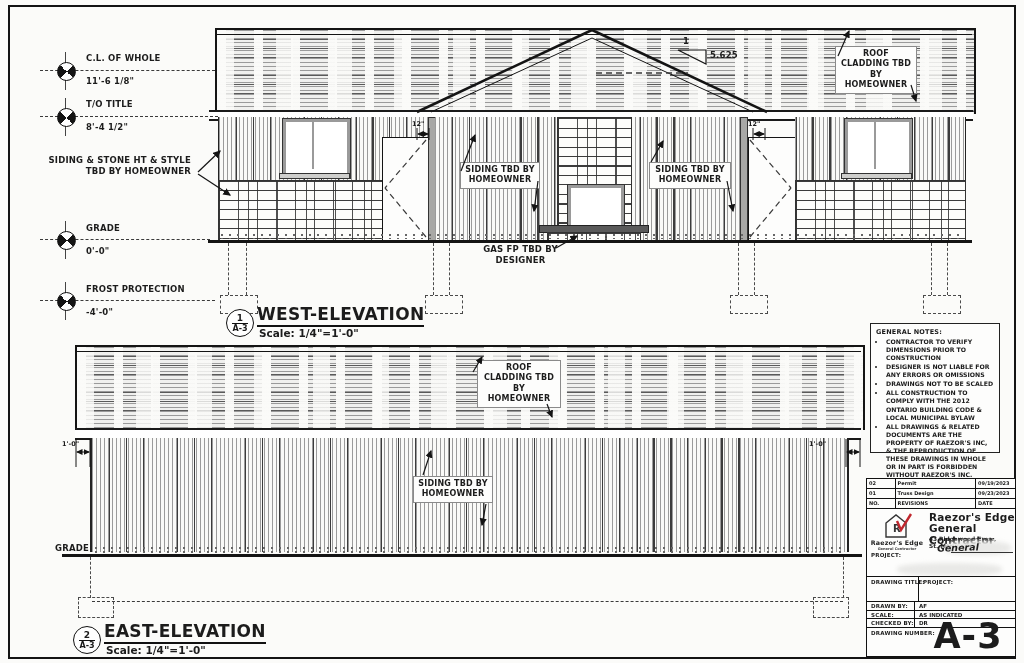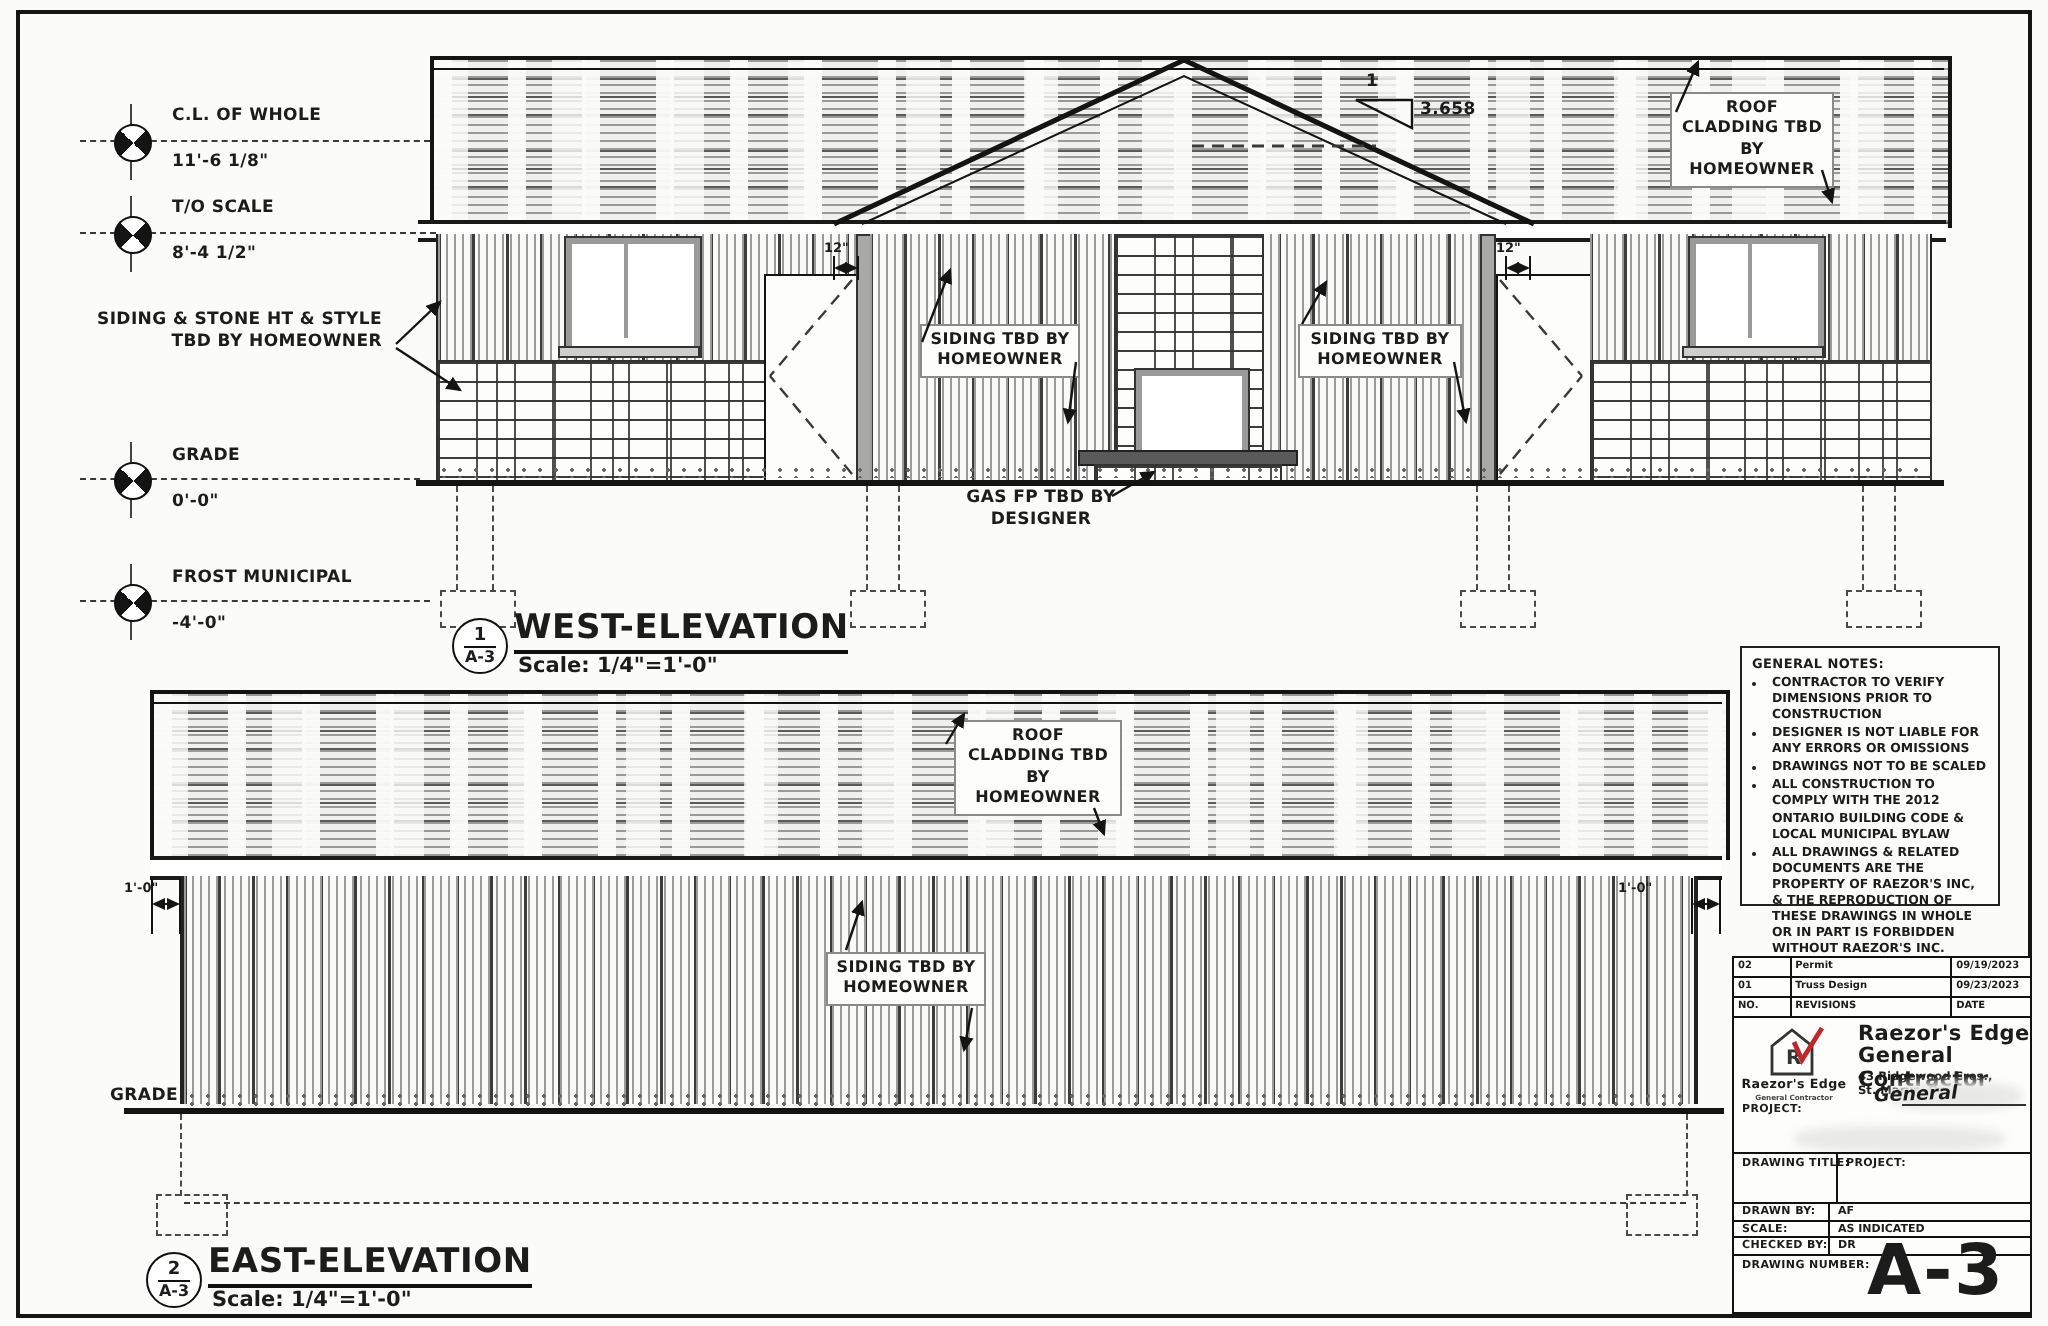--- a/index.html
+++ b/index.html
@@ -112,40 +112,40 @@
 
     <div class="abs dash-h" style="left:40px;top:70px;width:175px;"></div>
     <div class="abs datum-tick" style="left:65px;top:52px;height:38px;"></div>
     <div class="abs datum" style="left:57px;top:62px;"></div>
     <div class="abs ann" style="left:86px;top:53px;">C.L. OF WHOLE</div>
     <div class="abs ann" style="left:86px;top:76px;">11'-6 1/8"</div>
 
     <div class="abs dash-h" style="left:40px;top:116px;width:178px;"></div>
     <div class="abs datum-tick" style="left:65px;top:98px;height:38px;"></div>
     <div class="abs datum" style="left:57px;top:108px;"></div>
-    <div class="abs ann" style="left:86px;top:99px;">T/O SCALE</div>
+    <div class="abs ann" style="left:86px;top:99px;">T/O TITLE</div>
     <div class="abs ann" style="left:86px;top:122px;">8'-4 1/2"</div>
 
     <div class="abs ann ann-r" style="left:28px;top:155px;width:163px;">SIDING &amp; STONE HT &amp; STYLE
 TBD BY HOMEOWNER</div>
 
     <div class="abs dash-h" style="left:40px;top:239px;width:170px;"></div>
     <div class="abs datum-tick" style="left:65px;top:221px;height:38px;"></div>
     <div class="abs datum" style="left:57px;top:231px;"></div>
     <div class="abs ann" style="left:86px;top:223px;">GRADE</div>
     <div class="abs ann" style="left:86px;top:246px;">0'-0"</div>
 
     <div class="abs dash-h" style="left:40px;top:300px;width:175px;"></div>
     <div class="abs datum-tick" style="left:65px;top:282px;height:38px;"></div>
     <div class="abs datum" style="left:57px;top:292px;"></div>
-    <div class="abs ann" style="left:86px;top:284px;">FROST MUNICIPAL</div>
+    <div class="abs ann" style="left:86px;top:284px;">FROST PROTECTION</div>
     <div class="abs ann" style="left:86px;top:307px;">-4'-0"</div>
 
     <div class="abs ann" style="left:683px;top:36px;">1</div>
-    <div class="abs ann" style="left:710px;top:50px;">3.658</div>
+    <div class="abs ann" style="left:710px;top:50px;">5.625</div>
 
     <div class="abs note-box" style="left:835px;top:46px;width:74px;">ROOF
 CLADDING TBD
 BY
 HOMEOWNER</div>
     <div class="abs note-box" style="left:460px;top:162px;width:72px;">SIDING TBD BY
 HOMEOWNER</div>
     <div class="abs note-box" style="left:649px;top:162px;width:74px;">SIDING TBD BY
 HOMEOWNER</div>
     <div class="abs ann" style="left:468px;top:244px;width:105px;text-align:center;">GAS FP TBD BY

